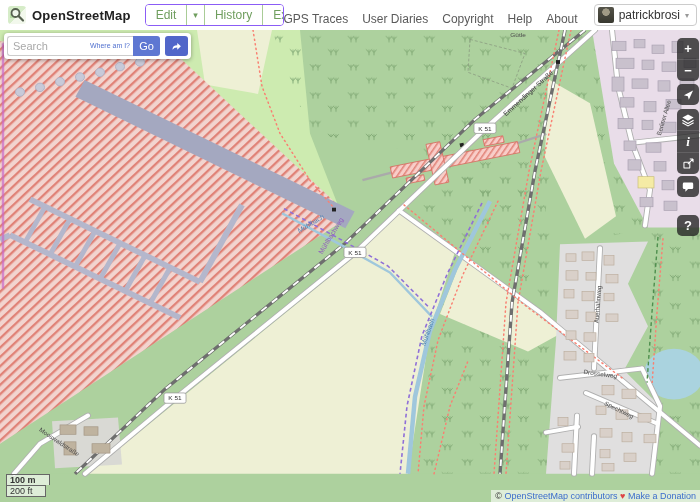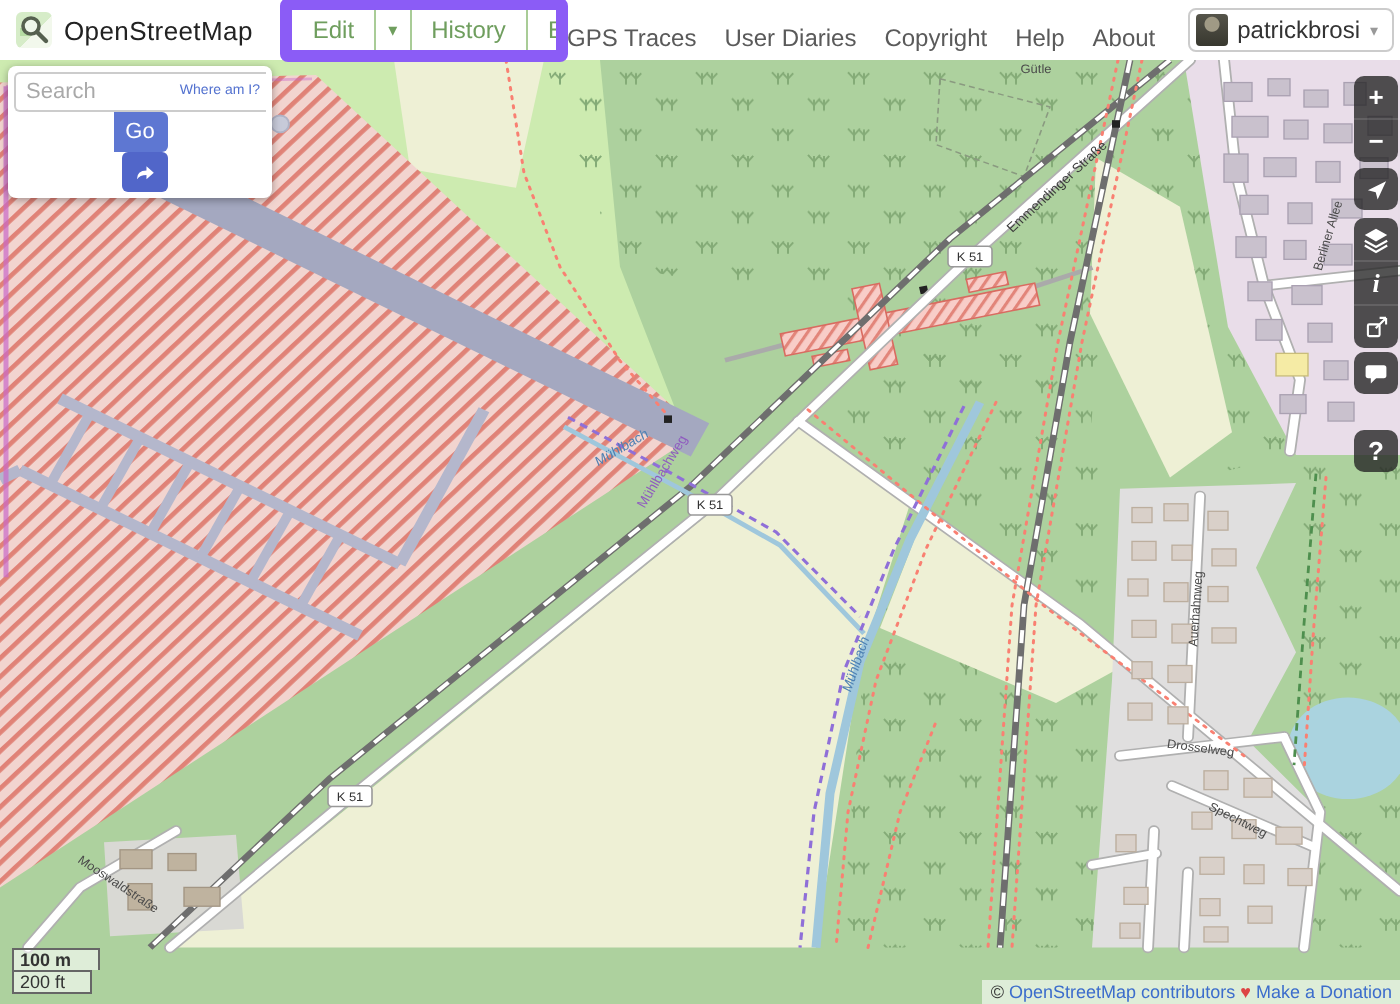--- a/index.html
+++ b/index.html
@@ -4,38 +4,38 @@
 <style>
   html,body{margin:0;padding:0;background:#fff;}
   .page{position:relative;width:700px;height:502px;overflow:hidden;
         font-family:"Liberation Sans",sans-serif;background:#fff;}
 
   
   .hdr{position:absolute;top:0;left:0;width:700px;height:30px;background:#fff;
        display:flex;align-items:center;z-index:30;}
   .logo{width:18px;height:18px;margin-left:8px;position:relative;border-radius:3px;
         background:linear-gradient(135deg,#d6ecc8 0 55%,#f2f8ec 55%);}
-  .brand{font-size:13px;font-weight:normal;color:#222;margin-left:6px;letter-spacing:.2px;}
-  .btngrp{display:flex;margin-left:14px;border:6px solid #8b5cf6;border-radius:4px;overflow:hidden;height:20px;text-align:center;}
+  .brand{font-size:13px;font-weight:bold;color:#222;margin-left:6px;letter-spacing:.2px;}
+  .btngrp{display:flex;margin-left:14px;border:1px solid #8b5cf6;border-radius:4px;overflow:hidden;height:20px;text-align:center;}
   .btngrp .b{display:flex;align-items:center;padding:0 10px;font-size:12px;color:#6f9e5e;
              background:#fff;border-left:1px solid #a9cc97;cursor:pointer;}
   .btngrp .b:first-child{border-left:none;}
   .btngrp .caret{padding:0 6px;font-size:9px;color:#6f9e5e;}
   .hnav{margin-left:auto;display:flex;align-items:flex-end;gap:14px;font-size:12px;color:#5a5a5a;}
   .hnav .lnk{cursor:pointer;white-space:nowrap;}
   .userbox{display:flex;align-items:center;gap:5px;border:1px solid #ccc;border-radius:4px;
            padding:2px 7px 2px 3px;margin:0 3px 0 2px;font-size:12px;color:#333;cursor:pointer;}
   .avatar{width:16px;height:16px;border-radius:2px;
           background:radial-gradient(circle at 50% 32%,#a09a85 0 3.5px,transparent 4px),
                      linear-gradient(#55544a,#38382f);}
   .ucaret{font-size:8px;color:#999;}
 
   
   .search{position:absolute;top:33px;left:4px;z-index:25;display:flex;align-items:center;
-          background:#fff;border-radius:4px;padding:3px;box-shadow:0 1px 4px rgba(0,0,0,.35);flex-direction:column;}
+          background:#fff;border-radius:4px;padding:3px;box-shadow:0 1px 4px rgba(0,0,0,.35);}
   .sinwrap{position:relative;}
   .sin{width:118px;height:18px;border:1px solid #ccc;border-right:none;border-radius:3px 0 0 3px;
        font-size:11px;padding:0 2px 0 5px;color:#555;outline:none;font-family:"Liberation Sans",sans-serif;}
   .sin::placeholder{color:#a9a9a9;}
   .where{position:absolute;right:3px;top:6px;font-size:7px;color:#5271cf;cursor:pointer;white-space:nowrap;background:#fff;padding-left:2px;}
   .go{width:27px;height:20px;background:#5e77d2;color:#fff;border:none;border-radius:0 3px 3px 0;
       font-size:11px;cursor:pointer;font-family:"Liberation Sans",sans-serif;}
   .dirbtn{width:23px;height:20px;margin-left:5px;background:#5166c9;border:none;border-radius:3px;
           cursor:pointer;display:flex;align-items:center;justify-content:center;}
 

